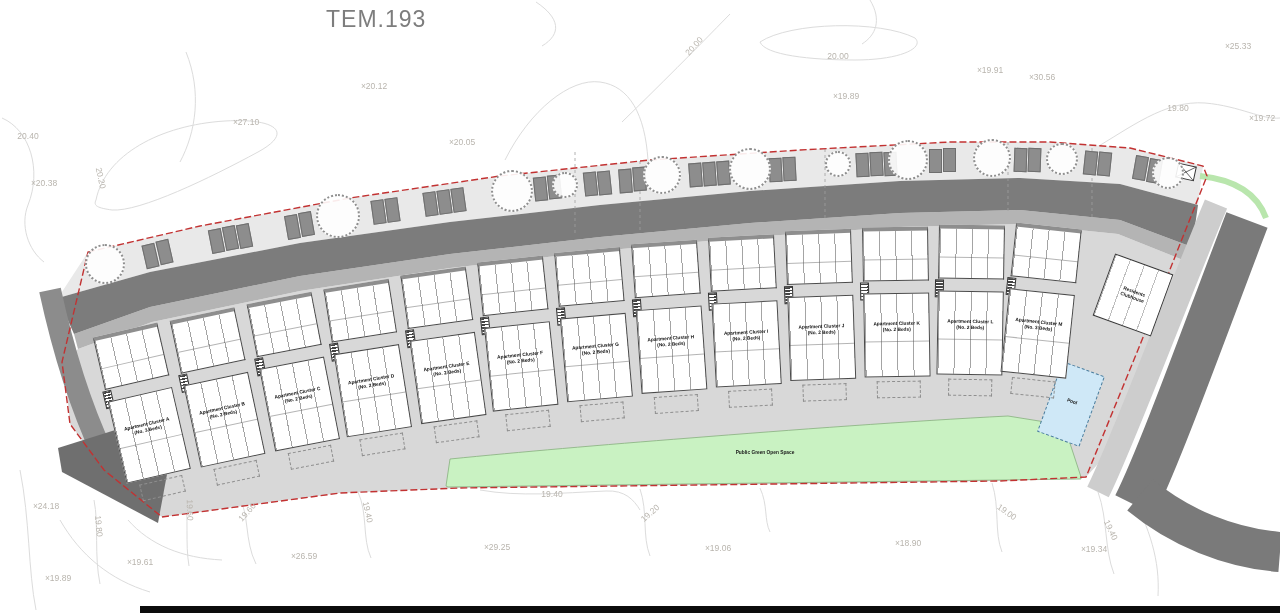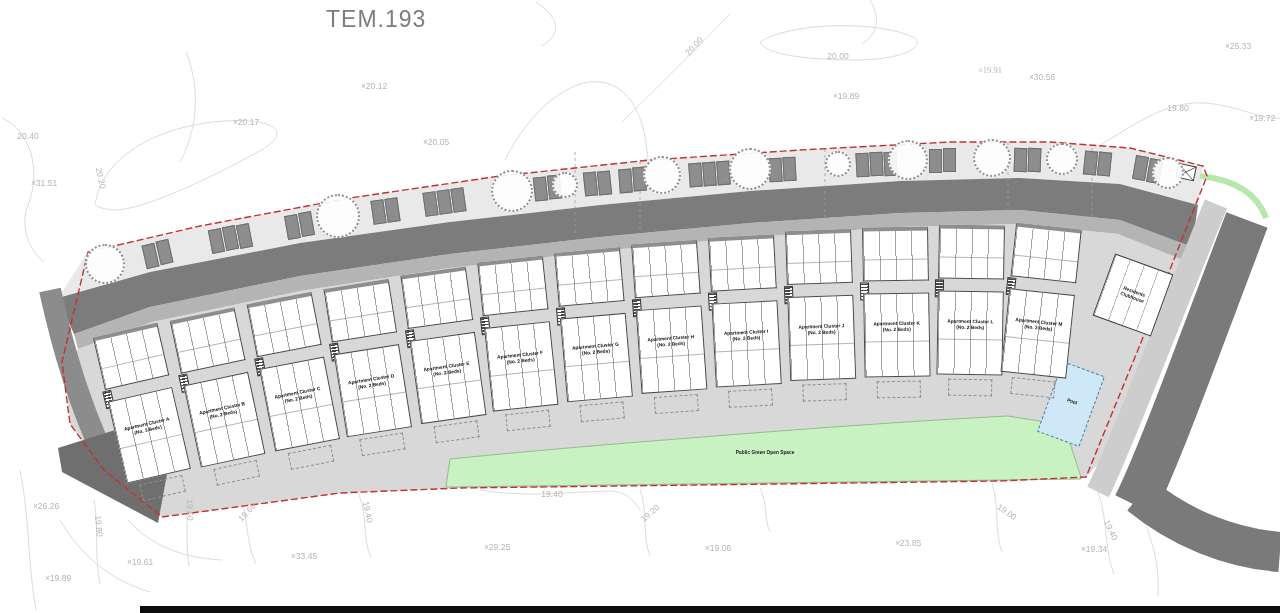--- a/index.html
+++ b/index.html
@@ -289,46 +289,46 @@
       <span>Residents</span><br>
       <span>Clubhouse</span>
     </div>
   </div>
 
   <div class="amenity-label pool-label">Pool</div>
   <div class="amenity-label green-label">Public Green Open Space</div>
 
   <div class="layer" id="markers-layer">
       <div class="marker" style="left: 28px; top: 136px; transform: translate(-50%, -50%);">20.40</div>
-      <div class="marker" style="left: 44px; top: 183px; transform: translate(-50%, -50%);">×31.51</div>
+      <div class="marker" style="left: 44px; top: 183px; transform: translate(-50%, -50%);">×20.38</div>
       <div class="marker" style="left: 101px; top: 178px; transform: translate(-50%, -50%) rotate(78deg);">20.20</div>
-      <div class="marker" style="left: 246px; top: 122px; transform: translate(-50%, -50%);">×20.17</div>
+      <div class="marker" style="left: 246px; top: 122px; transform: translate(-50%, -50%);">×27.10</div>
       <div class="marker" style="left: 374px; top: 86px; transform: translate(-50%, -50%);">×20.12</div>
-      <div class="marker" style="left: 436px; top: 142px; transform: translate(-50%, -50%);">×20.05</div>
+      <div class="marker" style="left: 462px; top: 142px; transform: translate(-50%, -50%);">×20.05</div>
       <div class="marker" style="left: 694px; top: 46px; transform: translate(-50%, -50%) rotate(-48deg);">20.00</div>
       <div class="marker" style="left: 838px; top: 56px; transform: translate(-50%, -50%);">20.00</div>
       <div class="marker" style="left: 846px; top: 96px; transform: translate(-50%, -50%);">×19.89</div>
-      <div class="marker" style="left: 990px; top: 70px; transform: translate(-50%, -50%); font-family: Liberation Serif, serif;">×19.91</div>
+      <div class="marker" style="left: 990px; top: 70px; transform: translate(-50%, -50%);">×19.91</div>
       <div class="marker" style="left: 1042px; top: 77px; transform: translate(-50%, -50%);">×30.56</div>
       <div class="marker" style="left: 1238px; top: 46px; transform: translate(-50%, -50%);">×25.33</div>
       <div class="marker" style="left: 1178px; top: 108px; transform: translate(-50%, -50%);">19.80</div>
       <div class="marker" style="left: 1262px; top: 118px; transform: translate(-50%, -50%);">×19.72</div>
-      <div class="marker" style="left: 46px; top: 506px; transform: translate(-50%, -50%);">×26.26</div>
+      <div class="marker" style="left: 46px; top: 506px; transform: translate(-50%, -50%);">×24.18</div>
       <div class="marker" style="left: 99px; top: 526px; transform: translate(-50%, -50%) rotate(85deg);">19.80</div>
       <div class="marker" style="left: 58px; top: 578px; transform: translate(-50%, -50%);">×19.89</div>
       <div class="marker" style="left: 140px; top: 562px; transform: translate(-50%, -50%);">×19.61</div>
       <div class="marker" style="left: 190px; top: 510px; transform: translate(-50%, -50%) rotate(88deg);">19.60</div>
       <div class="marker" style="left: 247px; top: 512px; transform: translate(-50%, -50%) rotate(-48deg);">19.60</div>
-      <div class="marker" style="left: 304px; top: 556px; transform: translate(-50%, -50%);">×33.45</div>
+      <div class="marker" style="left: 304px; top: 556px; transform: translate(-50%, -50%);">×26.59</div>
       <div class="marker" style="left: 368px; top: 512px; transform: translate(-50%, -50%) rotate(78deg);">19.40</div>
       <div class="marker" style="left: 552px; top: 494px; transform: translate(-50%, -50%);">19.40</div>
       <div class="marker" style="left: 497px; top: 547px; transform: translate(-50%, -50%);">×29.25</div>
       <div class="marker" style="left: 650px; top: 513px; transform: translate(-50%, -50%) rotate(-42deg);">19.20</div>
       <div class="marker" style="left: 718px; top: 548px; transform: translate(-50%, -50%);">×19.06</div>
-      <div class="marker" style="left: 908px; top: 543px; transform: translate(-50%, -50%);">×23.85</div>
+      <div class="marker" style="left: 908px; top: 543px; transform: translate(-50%, -50%);">×18.90</div>
       <div class="marker" style="left: 1007px; top: 512px; transform: translate(-50%, -50%) rotate(35deg);">19.00</div>
       <div class="marker" style="left: 1094px; top: 549px; transform: translate(-50%, -50%);">×19.34</div>
       <div class="marker" style="left: 1111px; top: 530px; transform: translate(-50%, -50%) rotate(65deg);">19.40</div>
     </div>
 
   <div class="title">TEM.193</div>
 
   <div class="bottom-bar"></div>
 </div>
 

